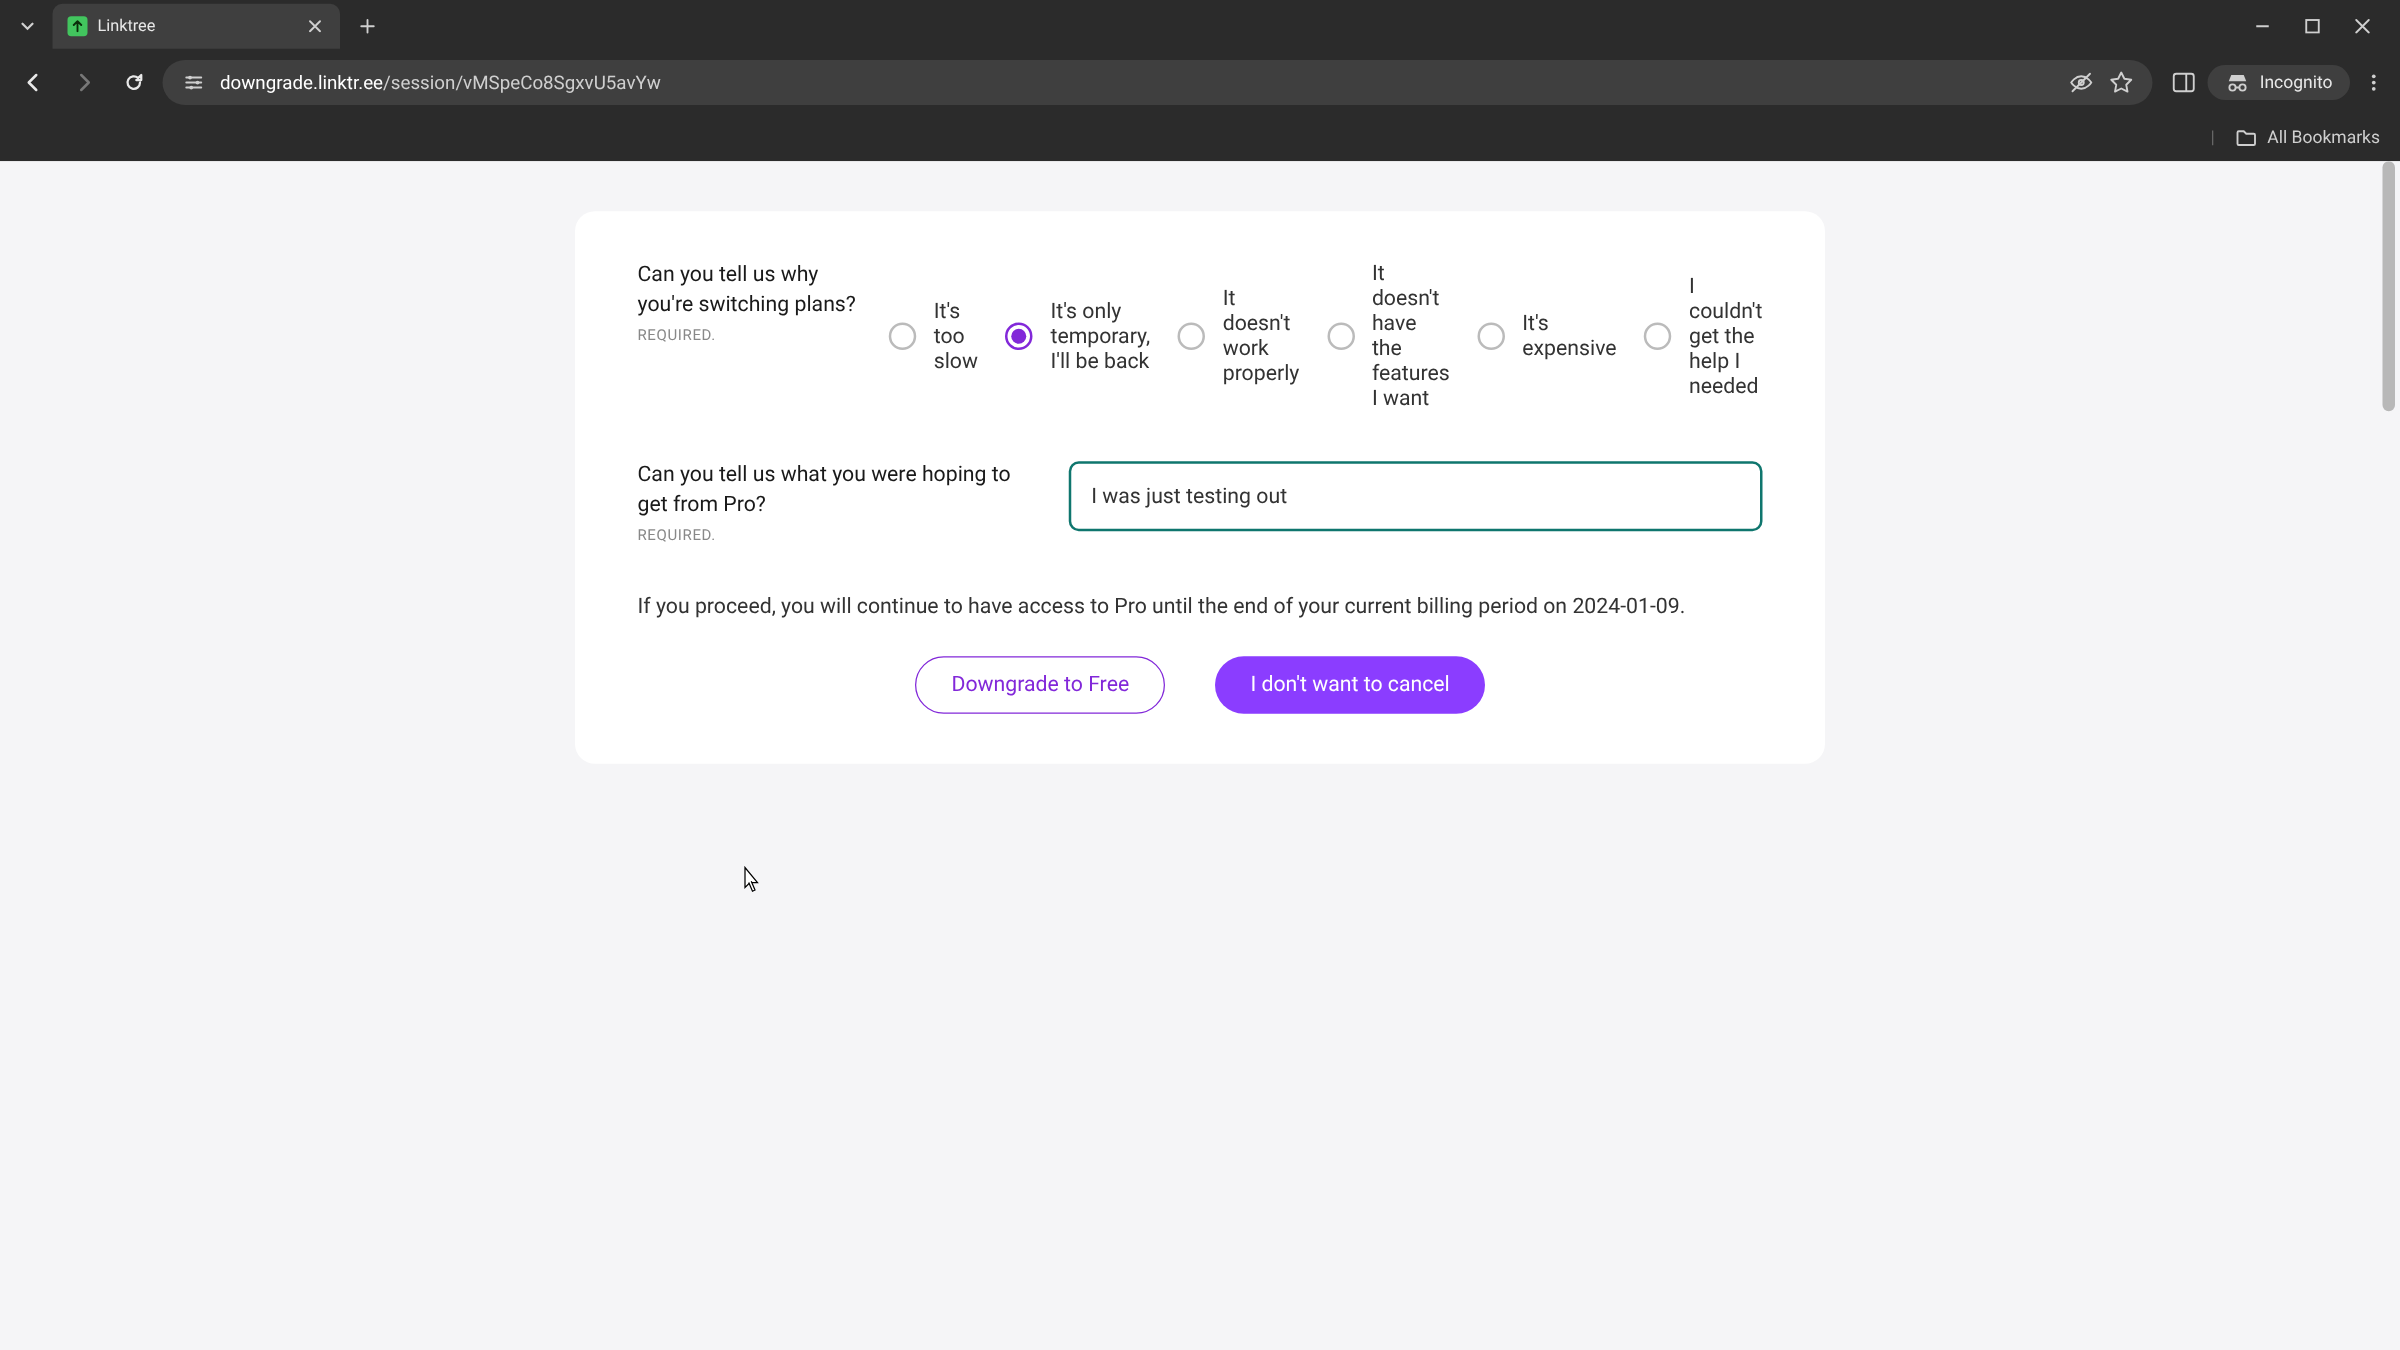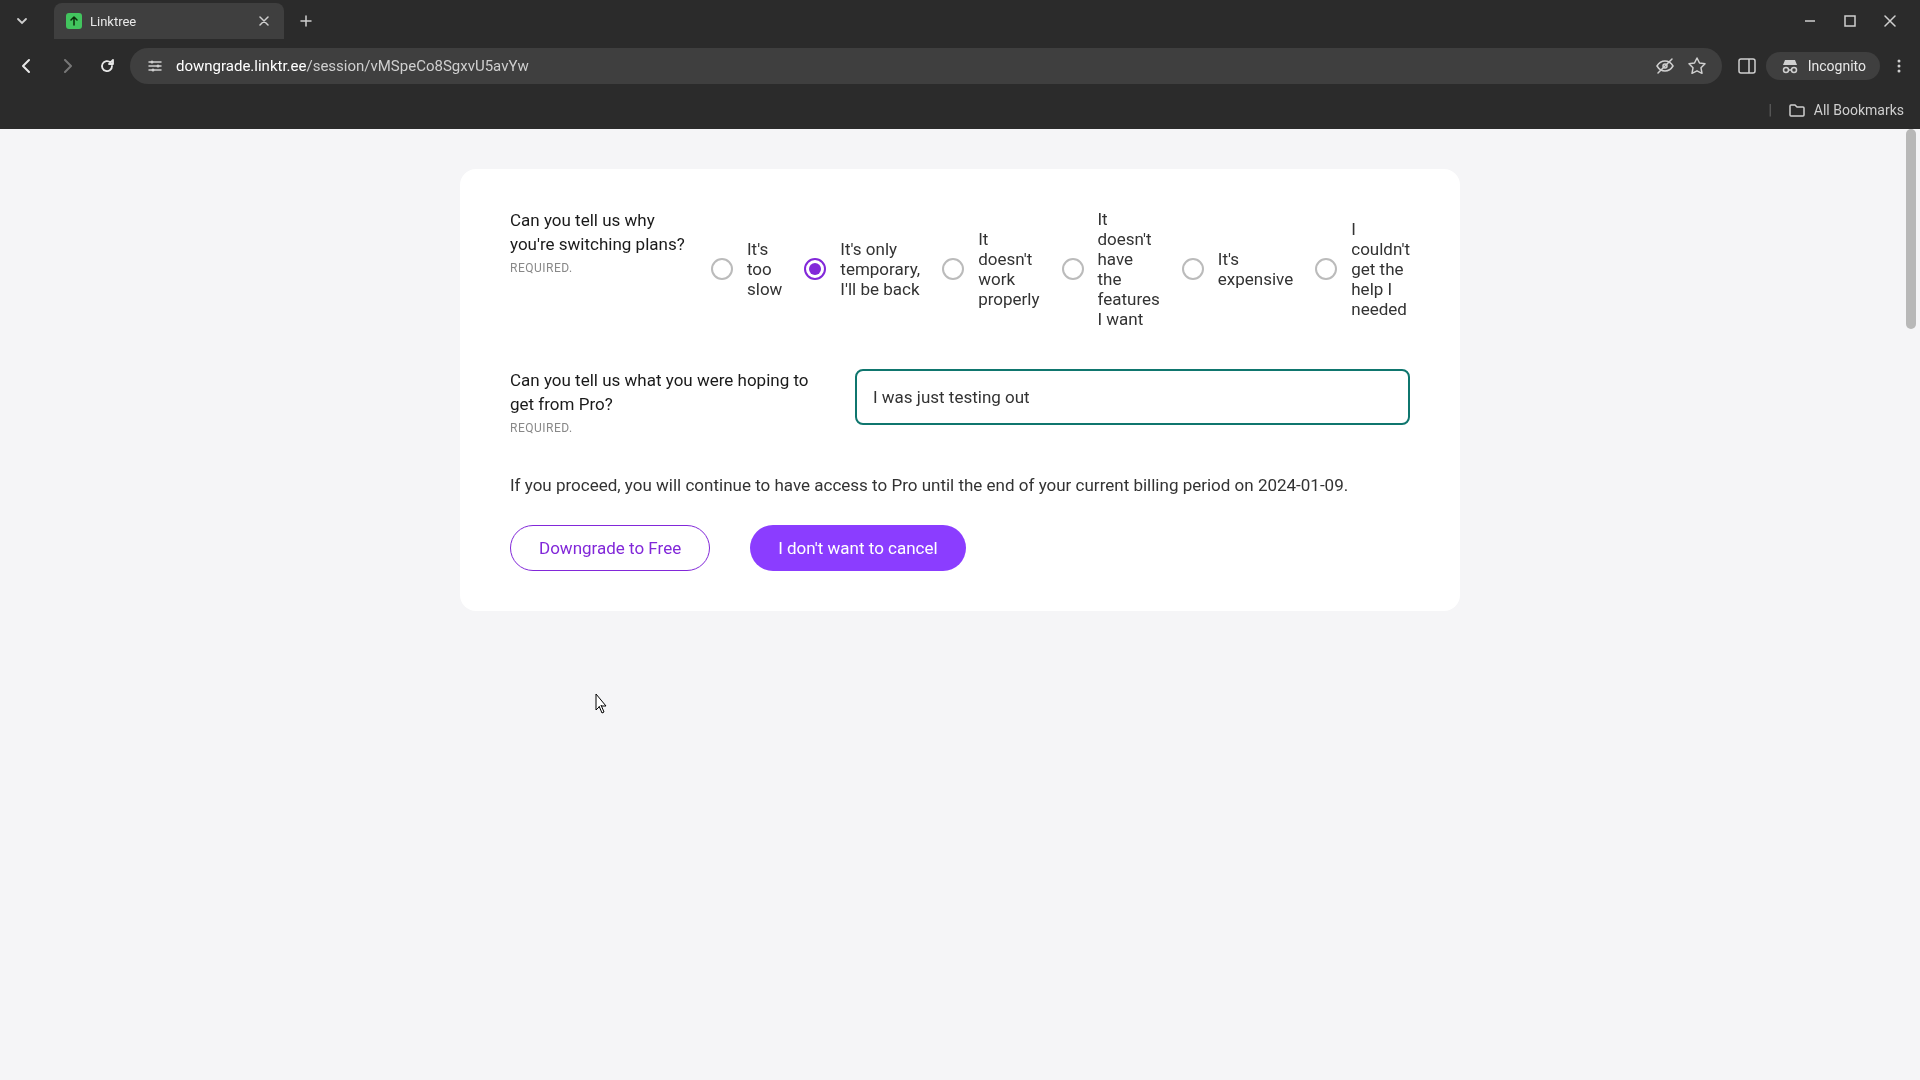--- a/index.html
+++ b/index.html
@@ -30,21 +30,21 @@
       justify-content: center;
       cursor: pointer;
     }
     .tab {
       display: flex;
       align-items: center;
       background: #3f3f3f;
       height: 36px;
       padding: 0 12px;
       border-radius: 8px 8px 0 0;
-      margin-left: 18px;
+      margin-left: 6px;
       width: 230px;
       gap: 8px;
     }
     .tab-favicon {
       width: 16px;
       height: 16px;
       background: #42c55e;
       border-radius: 3px;
       display: flex;
       align-items: center;
@@ -247,21 +247,21 @@
       outline: none;
     }
     .notice-text {
       font-size: 17px;
       color: #333;
       margin-top: 10px;
       margin-bottom: 30px;
     }
     .button-row {
       display: flex;
-      justify-content: flex-start;
+      justify-content: center;
       gap: 40px;
     }
     .btn {
       padding: 12px 28px;
       border-radius: 28px;
       font-size: 17px;
       cursor: pointer;
       font-family: inherit;
     }
     .btn-outline {

